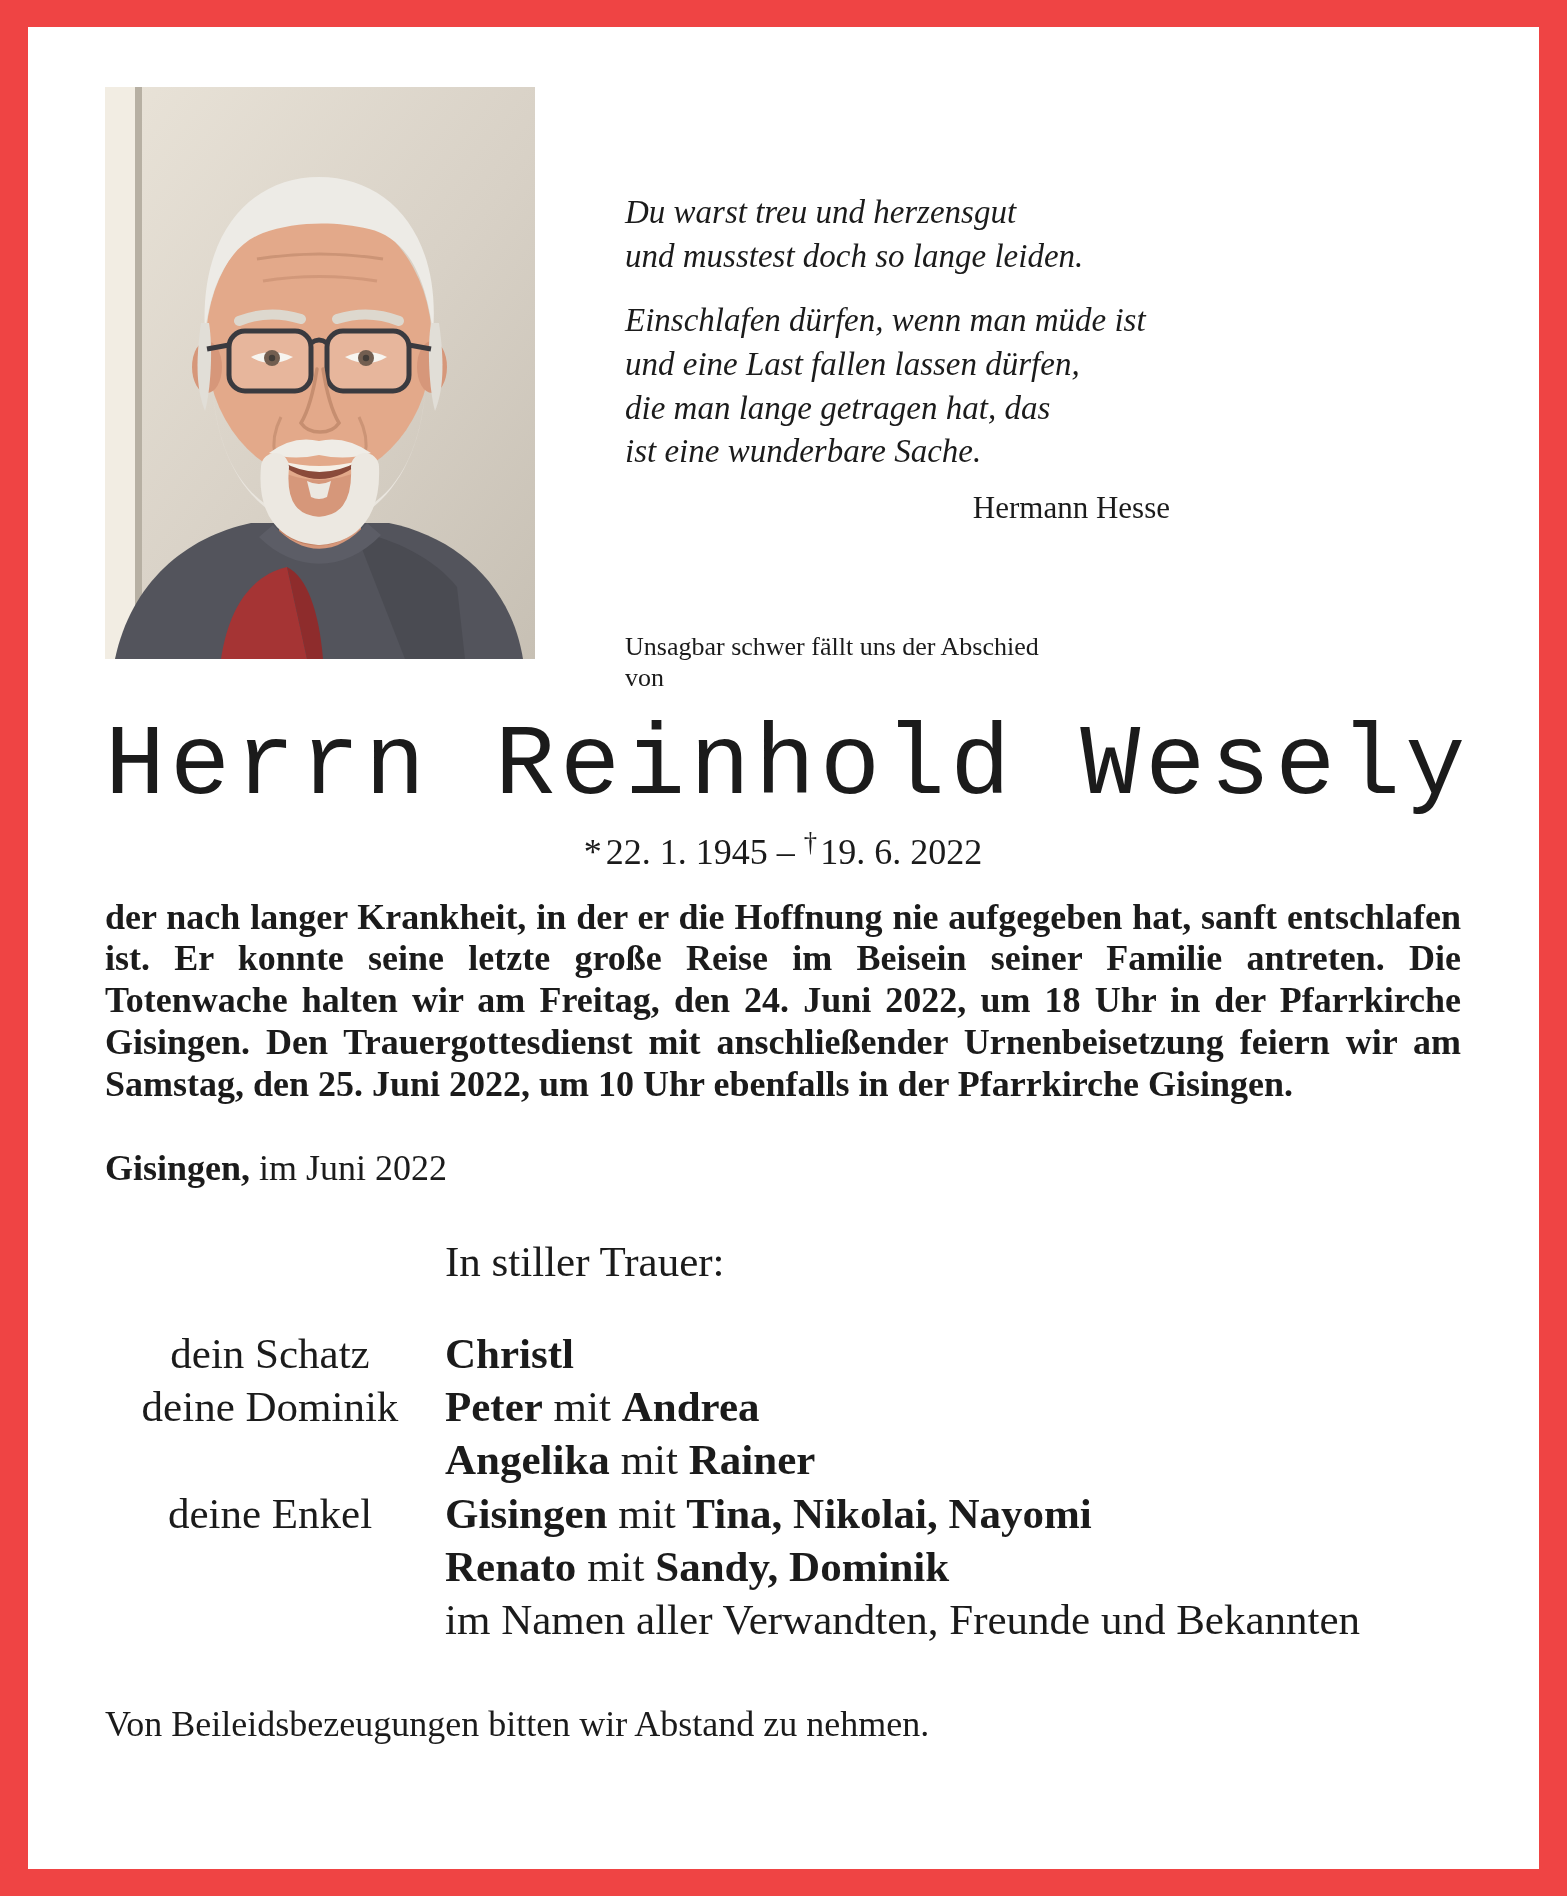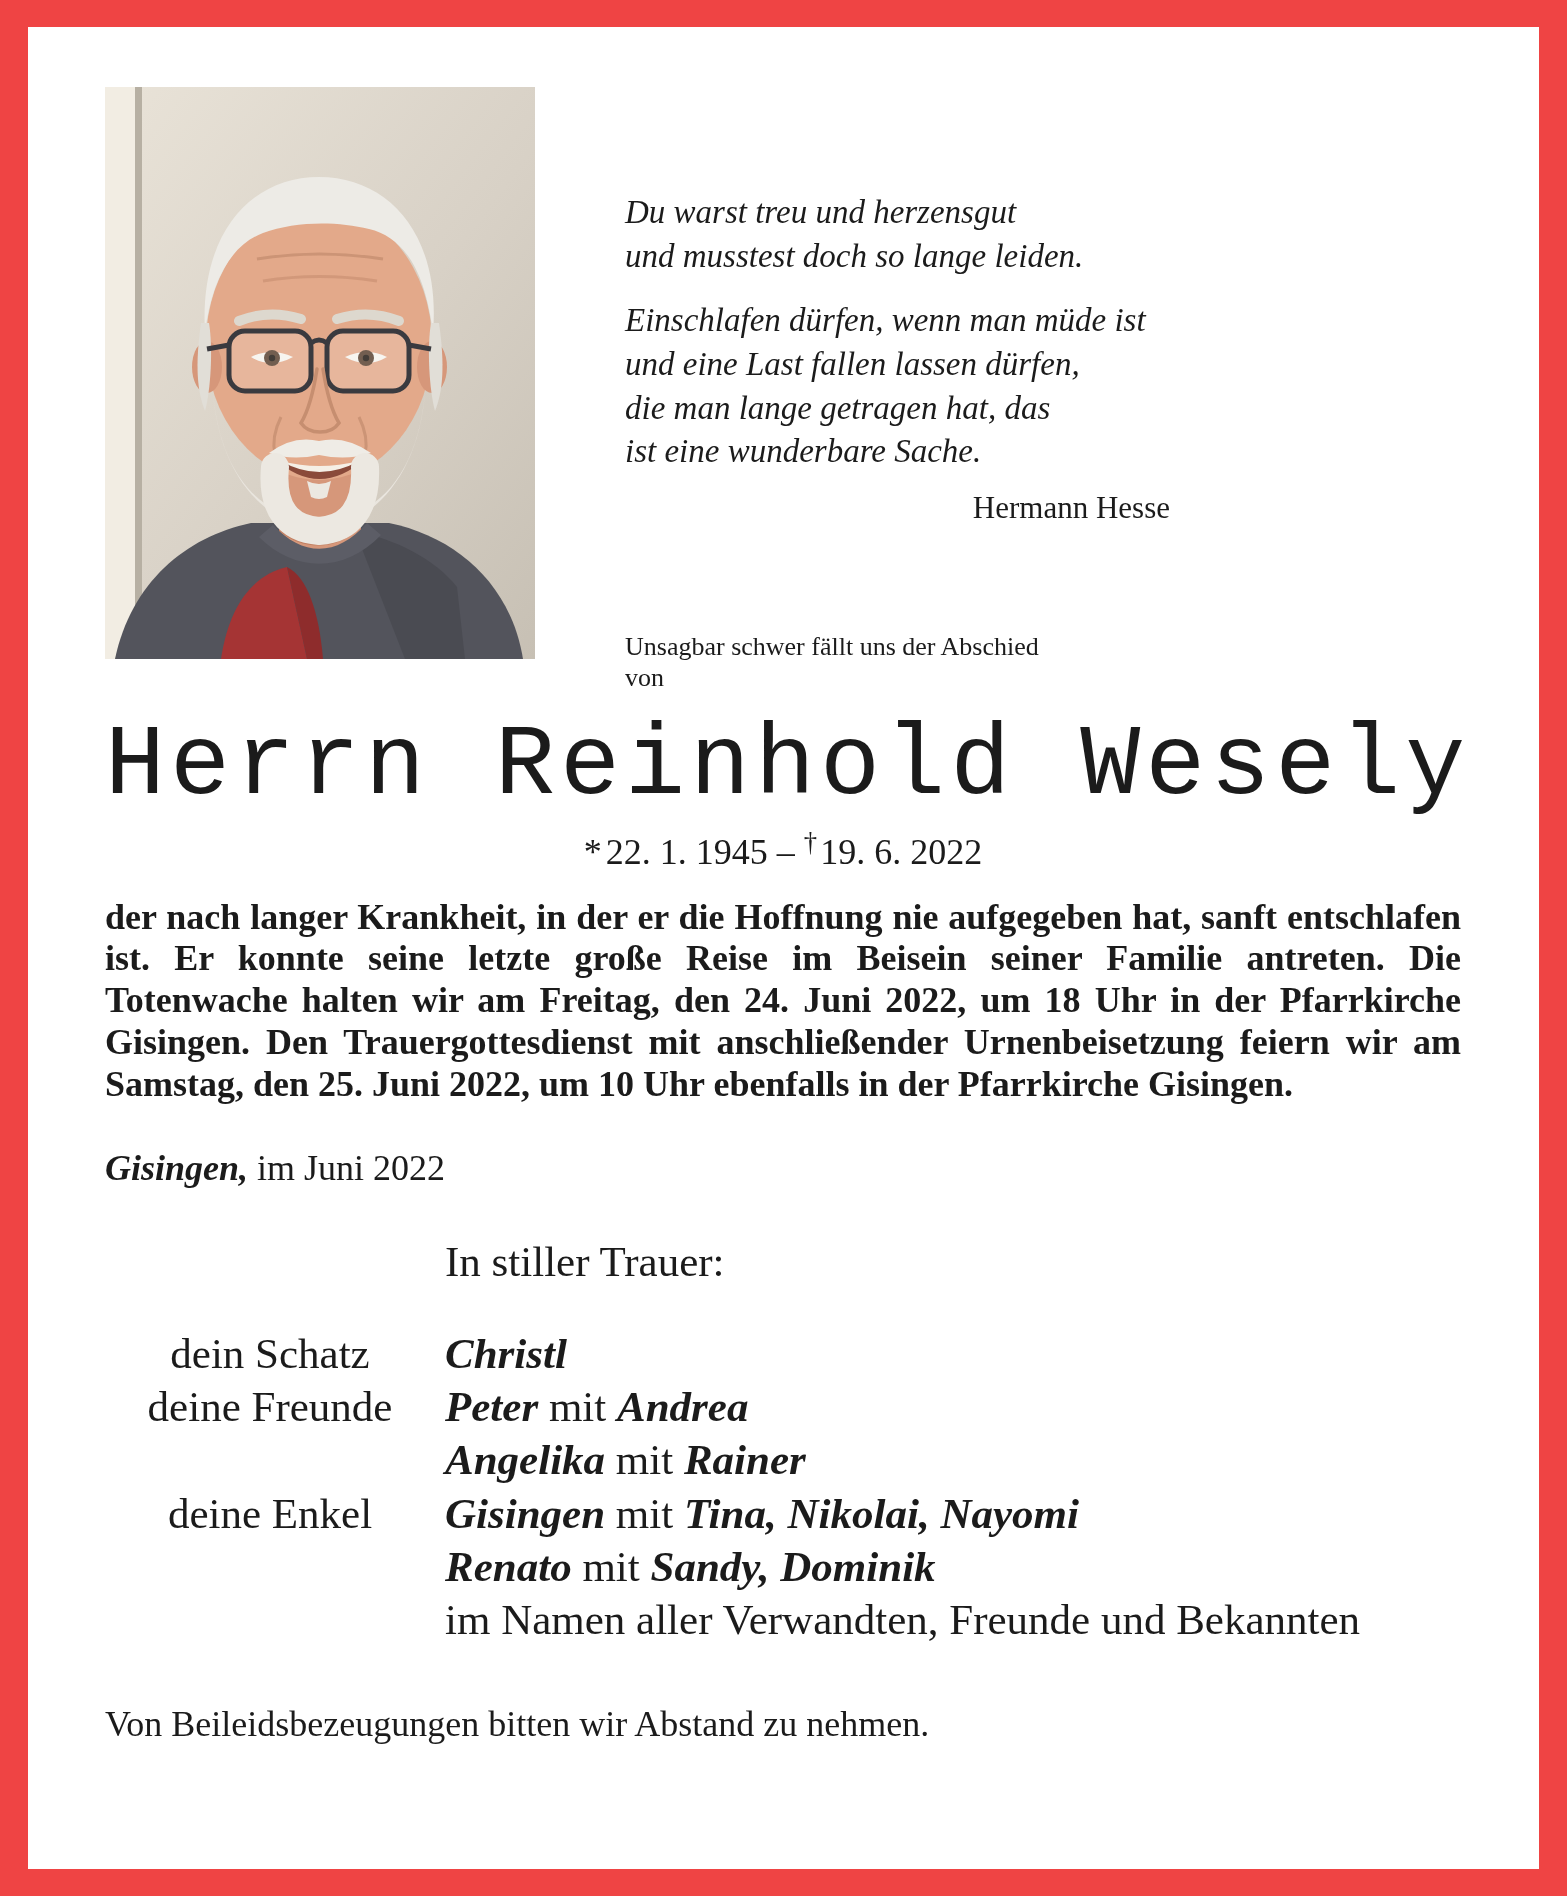--- a/index.html
+++ b/index.html
@@ -34,21 +34,21 @@
 
   .body-text { margin-top: 24px; font-size: 36px; line-height: 1.16; text-align: justify; font-weight: bold; }
 
   .place-date { margin-top: 42px; font-size: 36px; }
 
   .mourning { margin-top: 46px; font-size: 43px; line-height: 1.24; }
   .m-header { margin-left: 340px; margin-bottom: 38px; }
   .m-row { display: flex; }
   .m-label { width: 330px; text-align: center; flex: 0 0 auto; }
   .m-names { margin-left: 10px; }
-  .b { font-weight: 700; font-style: italic; }
+  .b { font-weight: 700; }
 
   .footer-note { margin-top: 56px; font-size: 36px; }
 </style>
 </head>
 <body>
 
 <div class="frame">
   <div class="paper">
 
     <div class="top-row">
@@ -161,21 +161,21 @@
       <div class="m-header">In stiller Trauer:</div>
 
       <div class="m-row">
         <div class="m-label">dein Schatz</div>
         <div class="m-names">
           <span class="b">Christl</span>
         </div>
       </div>
 
       <div class="m-row">
-        <div class="m-label">deine Freunde</div>
+        <div class="m-label">deine Dominik</div>
         <div class="m-names">
           <span class="b">Peter</span><span> mit </span><span class="b">Andrea</span>
         </div>
       </div>
 
       <div class="m-row">
         <div class="m-label"></div>
         <div class="m-names">
           <span class="b">Angelika</span><span> mit </span><span class="b">Rainer</span>
         </div>

